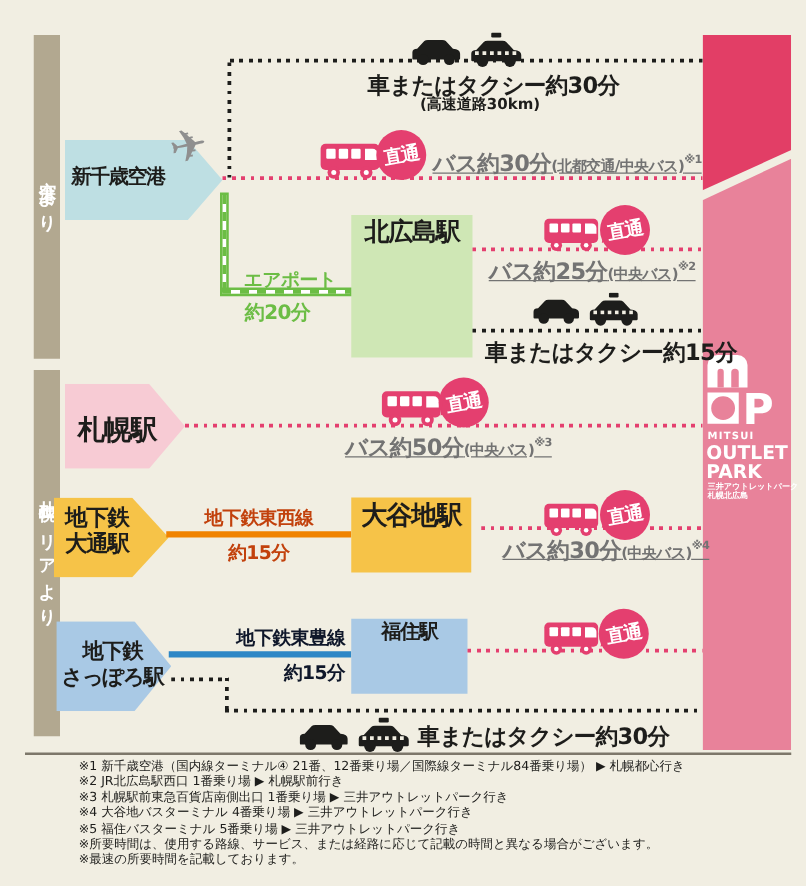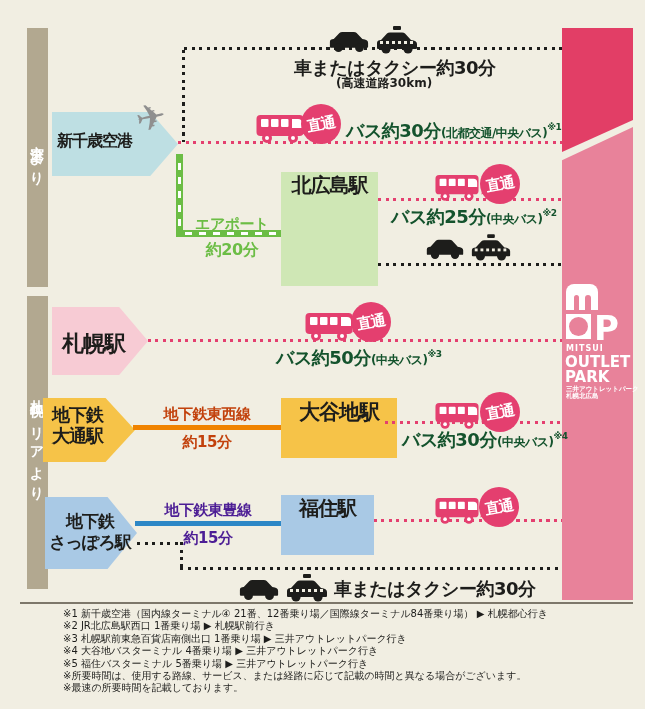--- a/index.html
+++ b/index.html
@@ -22,28 +22,28 @@
   
   .arrow { clip-path: polygon(0 0, 74% 0, 100% 50%, 74% 100%, 0 100%); }
   .station-label { font-weight: bold; color: #1d1d1b; white-space: nowrap; letter-spacing: -1px; }
   .box { display: flex; align-items: flex-start; justify-content: center; }
 
   
   .badge { width: 40px; height: 40px; border-radius: 50%; background: #e43f6f; display: flex; align-items: center; justify-content: center; }
   .badge::before { content: ""; position: absolute; left: -3px; bottom: 3px; width: 0; height: 0; border: 6px solid transparent; border-top: 11px solid #e43f6f; transform: rotate(38deg); }
   .badge span { color: #fff; font-weight: bold; font-size: 15px; transform: rotate(-10deg); letter-spacing: -1px; }
 
-  .bus-label { white-space: nowrap; color: #14532d; font-weight: bold; letter-spacing: -0.5px; }
+  .bus-label { white-space: nowrap; color: #737373; font-weight: bold; letter-spacing: -0.5px; text-decoration: underline; }
   .bus-label .main { font-size: 18px; }
   .bus-label .op { font-size: 12px; }
   .bus-label .note { font-size: 9px; vertical-align: 7px; }
   .car-label { font-size: 18px; font-weight: bold; color: #1d1d1b; white-space: nowrap; letter-spacing: -0.5px; }
   .car-sub { font-size: 12px; font-weight: bold; color: #1d1d1b; white-space: nowrap; }
   .line-label { font-weight: bold; font-size: 15px; text-align: center; white-space: nowrap; letter-spacing: -0.5px; }
-  .green { color: #6cbd45; } .orange { color: #c2410c; } .blue { color: #4c1d95; }
+  .green { color: #6cbd45; } .orange { color: #c2410c; } .blue { color: #0f172a; text-align: right; }
 
   .plane { font-size: 36px; color: #8f8f8f; transform: rotate(-12deg); line-height: 1; }
 
   
   .banner-dark { background: #e23e66; clip-path: polygon(0 0, 100% 0, 100% 16.1%, 0 21.7%); }
   .banner-light { background: #e8829a; clip-path: polygon(0 23.1%, 100% 17.3%, 100% 100%, 0 100%); }
   .logo-m { background: #fff; border-radius: 8px 8px 0 0; }
   .logo-m::before, .logo-m::after { content: ""; position: absolute; bottom: 0; width: 5.5px; height: 15px; background: #e8829a; border-radius: 3px 3px 0 0; }
   .logo-m::before { left: 7.5px; } .logo-m::after { left: 19px; }
   .logo-o { background: #fff; display: flex; align-items: center; justify-content: center; }
@@ -121,21 +121,21 @@
     </div>
   <div class="abs bus-label" style="left:346px;top:119px"><span class="main">バス約30分</span><span class="op">(北都交通/中央バス)</span><span class="note">※1</span></div>
 
   <div class="abs arrow" style="left:52px;top:112px;width:126px;height:64px;background:#bedfe3;clip-path:polygon(0 0,78% 0,100% 50%,78% 100%,0 100%)"></div>
   <div class="abs station-label" style="left:57px;top:131px;font-size:16px">新千歳空港</div>
   <div class="abs plane" style="left:136px;top:100px">✈</div>
 
   <div class="abs rail-v" style="left:176px;top:154px;width:7px;height:80px"></div>
   <div class="abs rail-h" style="left:176px;top:230px;width:106px;height:7px"></div>
   <div class="abs line-label green" style="left:170px;top:215px;width:124px">エアポート</div>
-  <div class="abs line-label green" style="left:176px;top:240px;width:112px;font-size:16px">約20分</div>
+  <div class="abs line-label green" style="left:166px;top:240px;width:112px;font-size:16px">約20分</div>
 
   <div class="abs box" style="left:281px;top:172px;width:97px;height:114px;background:#cfe7b5">
     <span class="station-label" style="font-size:20px">北広島駅</span>
   </div>
 
   <div class="abs dot-h pink" style="left:378px;top:198px;width:184px"></div>
   <svg class="abs" style="left:435px;top:172px" width="44" height="30" viewBox="0 0 48 32">
     <rect x="0.5" y="3" width="47" height="21" rx="4" fill="#e43f6f"></rect>
     <rect x="5" y="7" width="7.5" height="8" rx="1" fill="#fff"></rect>
       <rect x="15" y="7" width="7.5" height="8" rx="1" fill="#fff"></rect>
@@ -164,20 +164,21 @@
         <rect x="6" y="15" width="3" height="3"></rect>
         <rect x="12" y="15" width="3" height="3"></rect>
         <rect x="18" y="15" width="3" height="3"></rect>
         <rect x="24" y="15" width="3" height="3"></rect>
         <rect x="30" y="15" width="3" height="3"></rect>
         <rect x="36" y="15" width="3" height="3"></rect>
       </g>
     <circle cx="12" cy="23" r="4.6" fill="#1d1d1b"></circle>
       <circle cx="34" cy="23" r="4.6" fill="#1d1d1b"></circle>
   </svg>
+  <div class="abs car-label" style="left:388px;top:270px">車またはタクシー約15分</div>
 
   <div class="abs arrow" style="left:52px;top:307px;width:96px;height:68px;background:#f7cbd4;clip-path:polygon(0 0,70% 0,100% 50%,70% 100%,0 100%)"></div>
   <div class="abs station-label" style="left:62px;top:329px;font-size:22px">札幌駅</div>
   <div class="abs dot-h pink" style="left:148px;top:339px;width:414px"></div>
   <svg class="abs" style="left:305px;top:310px" width="48" height="32" viewBox="0 0 48 32">
     <rect x="0.5" y="3" width="47" height="21" rx="4" fill="#e43f6f"></rect>
     <rect x="5" y="7" width="7.5" height="8" rx="1" fill="#fff"></rect>
       <rect x="15" y="7" width="7.5" height="8" rx="1" fill="#fff"></rect>
       <rect x="25" y="7" width="7.5" height="8" rx="1" fill="#fff"></rect>
     <path d="M36,7 h6 a4,4 0 0 1 4,4 v5 h-10 z" fill="#fff"></path>
@@ -192,21 +193,21 @@
   <div class="abs bus-label" style="left:276px;top:346px"><span class="main">バス約50分</span><span class="op">(中央バス)</span><span class="note">※3</span></div>
 
   <div class="abs arrow" style="left:43px;top:398px;width:92px;height:64px;background:#f6c348;clip-path:polygon(0 0,68% 0,100% 50%,68% 100%,0 100%)"></div>
   <div class="abs station-label" style="left:52px;top:404px;font-size:18px;line-height:21px;text-align:center">
     <div>地下鉄</div>
     <div>大通駅</div>
   </div>
   <div class="abs" style="left:133px;top:425px;width:148px;height:5px;background:#f08300"></div>
   <div class="abs line-label orange" style="left:140px;top:405px;width:134px">地下鉄東西線</div>
   <div class="abs line-label orange" style="left:140px;top:433px;width:134px">約15分</div>
-  <div class="abs box" style="left:281px;top:398px;width:116px;height:60px;background:#f6c348">
+  <div class="abs box" style="left:281px;top:398px;width:96px;height:60px;background:#f6c348">
     <span class="station-label" style="font-size:21px">大谷地駅</span>
   </div>
 
   <div class="abs dot-h pink" style="left:385px;top:421px;width:177px"></div>
   <svg class="abs" style="left:435px;top:400px" width="44" height="30" viewBox="0 0 48 32">
     <rect x="0.5" y="3" width="47" height="21" rx="4" fill="#e43f6f"></rect>
     <rect x="5" y="7" width="7.5" height="8" rx="1" fill="#fff"></rect>
       <rect x="15" y="7" width="7.5" height="8" rx="1" fill="#fff"></rect>
       <rect x="25" y="7" width="7.5" height="8" rx="1" fill="#fff"></rect>
     <path d="M36,7 h6 a4,4 0 0 1 4,4 v5 h-10 z" fill="#fff"></path>
@@ -222,21 +223,21 @@
 
   <div class="abs arrow" style="left:45px;top:497px;width:92px;height:72px;background:#a9c9e5;clip-path:polygon(0 0,68% 0,100% 50%,68% 100%,0 100%)"></div>
   <div class="abs station-label" style="left:48px;top:511px;width:84px;font-size:17px;line-height:21px;text-align:center">
     <div>地下鉄</div>
     <div>さっぽろ駅</div>
   </div>
   <div class="abs" style="left:135px;top:521px;width:146px;height:5px;background:#2d87c6"></div>
   <div class="abs line-label blue" style="left:140px;top:501px;width:136px">地下鉄東豊線</div>
   <div class="abs line-label blue" style="left:140px;top:529px;width:136px">約15分</div>
   <div class="abs box" style="left:281px;top:495px;width:93px;height:60px;background:#a9c9e5">
-    <span class="station-label" style="font-size:20px">福住駅</span>
+    <span class="station-label" style="font-size:16px">福住駅</span>
   </div>
 
   <div class="abs dot-h pink" style="left:374px;top:519px;width:188px"></div>
   <svg class="abs" style="left:435px;top:495px" width="44" height="30" viewBox="0 0 48 32">
     <rect x="0.5" y="3" width="47" height="21" rx="4" fill="#e43f6f"></rect>
     <rect x="5" y="7" width="7.5" height="8" rx="1" fill="#fff"></rect>
       <rect x="15" y="7" width="7.5" height="8" rx="1" fill="#fff"></rect>
       <rect x="25" y="7" width="7.5" height="8" rx="1" fill="#fff"></rect>
     <path d="M36,7 h6 a4,4 0 0 1 4,4 v5 h-10 z" fill="#fff"></path>
     <circle cx="11" cy="26" r="5" fill="#e43f6f"></circle>

